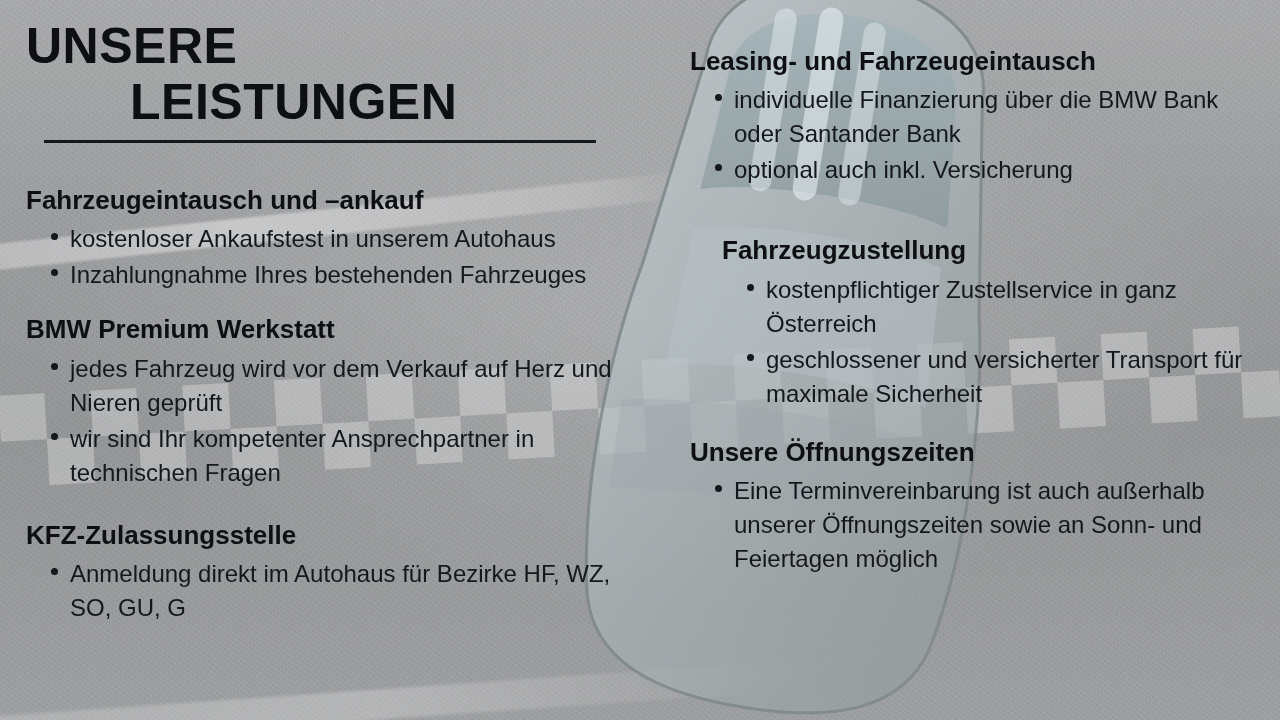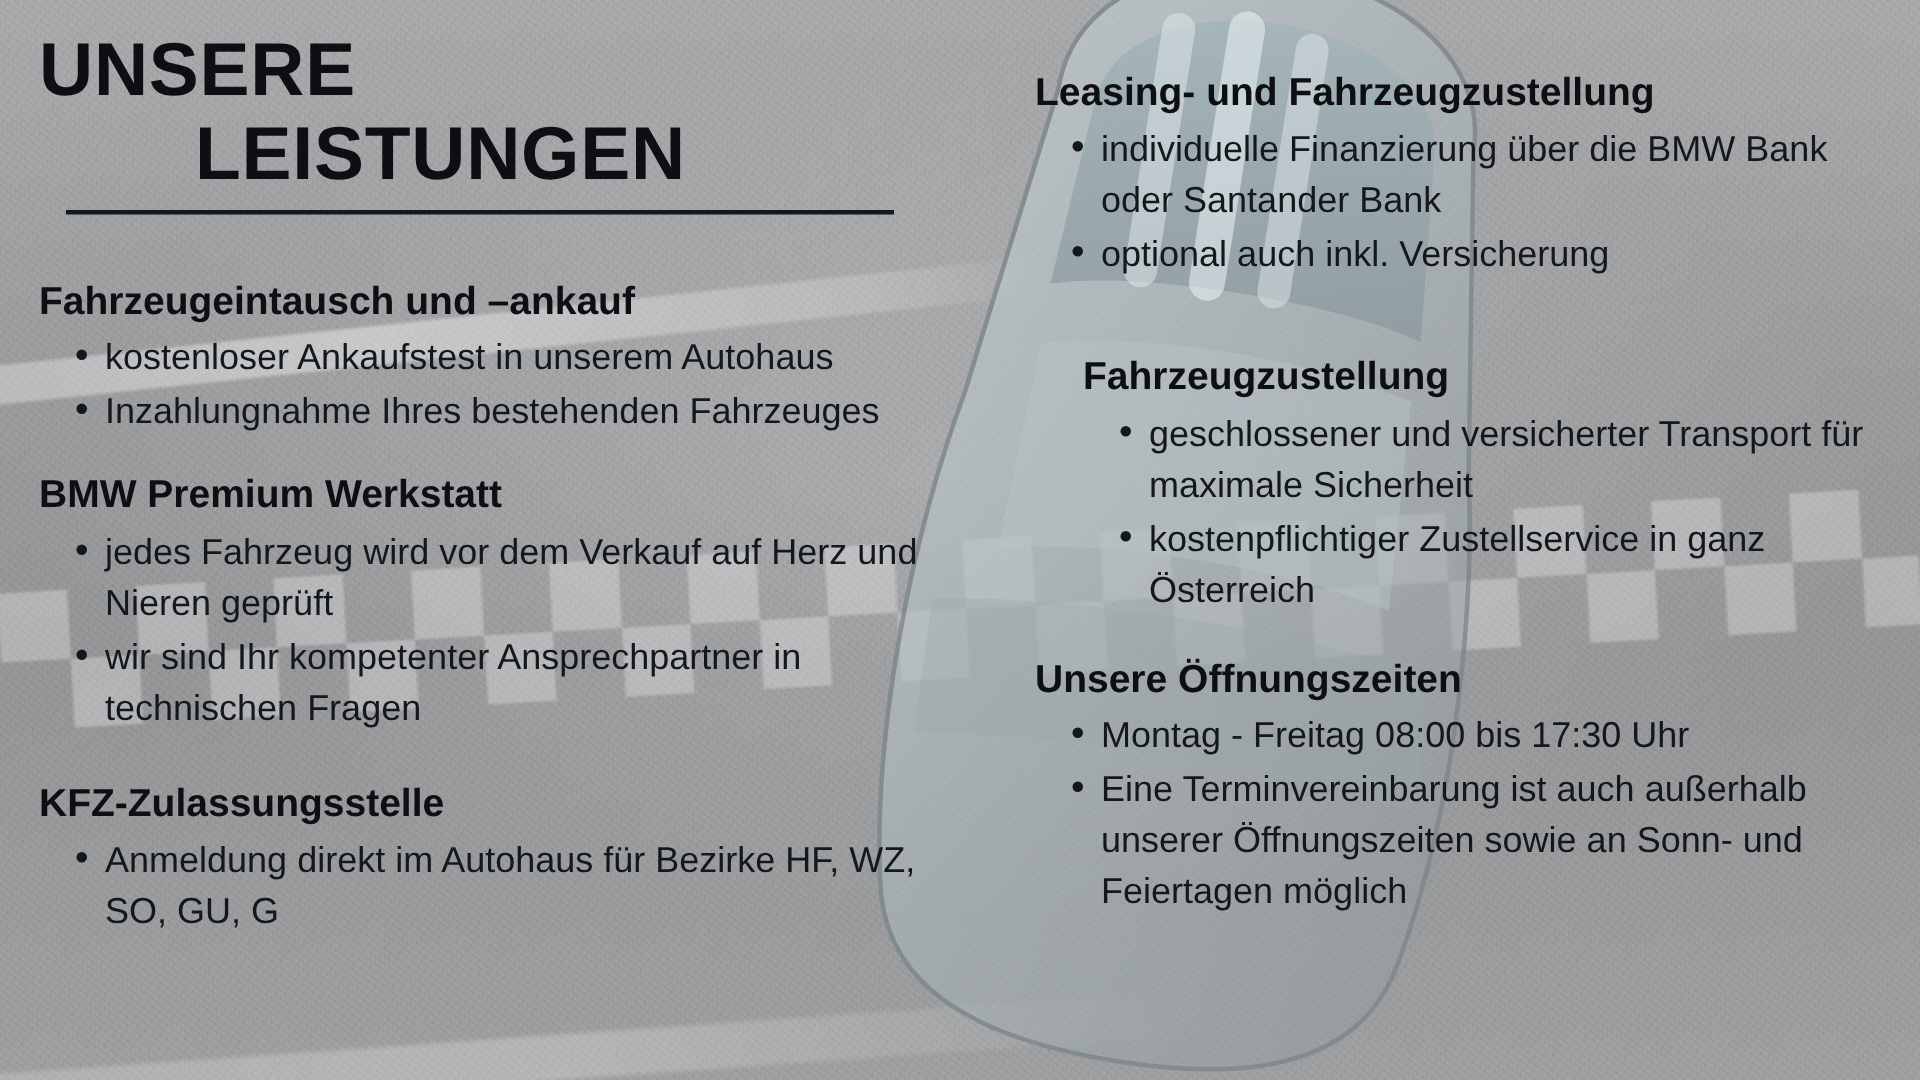--- a/index.html
+++ b/index.html
@@ -229,39 +229,38 @@
         </ul>
       </div>
 
     </div>
 
     <div class="col" id="col-right">
 
       <div id="spacer-top"></div>
 
       <div class="section">
-        <h2 class="section-heading">Leasing- und Fahrzeugzustellung</h2>
+        <h2 class="section-heading">Leasing- und Fahrzeugeintausch</h2>
         <ul class="bullets">
           <li>individuelle Finanzierung über die BMW Bank oder Santander Bank</li>
           <li>optional auch inkl. Versicherung</li>
         </ul>
       </div>
 
       <div class="section" style="margin-top:48px;margin-left:32px;">
         <h2 class="section-heading">Fahrzeugzustellung</h2>
         <ul class="bullets">
+          <li>kostenpflichtiger Zustellservice in ganz Österreich</li>
           <li>geschlossener und versicherter Transport für maximale Sicherheit</li>
-          <li>kostenpflichtiger Zustellservice in ganz Österreich</li>
         </ul>
       </div>
 
       <div class="section" style="margin-top:24px;">
         <h2 class="section-heading">Unsere Öffnungszeiten</h2>
         <ul class="bullets">
-          <li>Montag - Freitag 08:00 bis 17:30 Uhr</li>
           <li>Eine Terminvereinbarung ist auch außerhalb unserer Öffnungszeiten sowie an Sonn- und Feiertagen möglich</li>
         </ul>
       </div>
 
     </div>
 
   </div>
 </div>
 
 </body></html>

